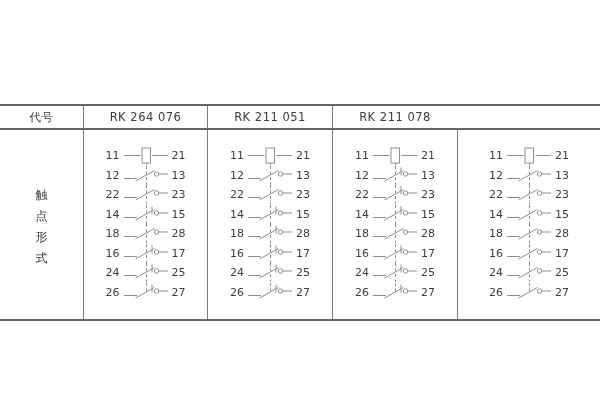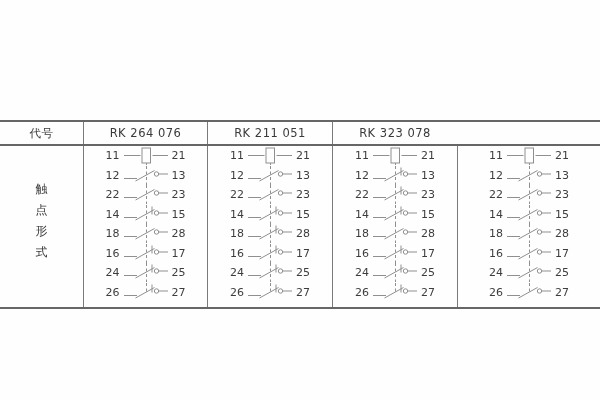--- a/index.html
+++ b/index.html
@@ -12,41 +12,40 @@
     font-family: "DejaVu Sans", "Liberation Sans", sans-serif;
     overflow: hidden;
   }
   .tbl {
     position: absolute;
     left: 0;
     top: 104px;
     width: 600px;
     border-top: 2px solid #666;
     border-bottom: 2px solid #666;
-    margin-top: 16px;
   }
   .hrow, .brow {
     display: grid;
     grid-template-columns: 83px 124px 125px 125px 143px;
   }
   .hrow { border-bottom: 2px solid #666; }
   .hcell {
     height: 22px;
     display: flex;
     align-items: center;
     justify-content: center;
     font-size: 11.5px;
     letter-spacing: 0.5px;
     color: #3a3a3a;
     white-space: nowrap;
   }
   .hcell + .hcell, .bcell + .bcell { border-left: 1.5px solid #7a7a7a; }
   .bcell {
-    height: 161px;
-    padding-top: 0;
+    height: 189px;
+    padding-top: 16px;
     overflow: hidden;
   }
   .label-cell {
     display: flex;
     flex-direction: column;
     align-items: center;
     justify-content: center;
     padding-bottom: 12px;
     font-size: 12px;
     line-height: 21px;
@@ -77,21 +76,21 @@
 </head>
 <body>
 
 <div class="canvas">
   <div class="tbl">
 
     <div class="hrow">
       <div class="hcell">代号</div>
       <div class="hcell">RK 264 076</div>
       <div class="hcell">RK 211 051</div>
-      <div class="hcell">RK 323 078</div>
+      <div class="hcell">RK 211 078</div>
     </div>
 
     <div class="brow">
       <div class="bcell label-cell">
           <span>触</span>
           <span>点</span>
           <span>形</span>
           <span>式</span>
         </div>
       <div class="bcell">

